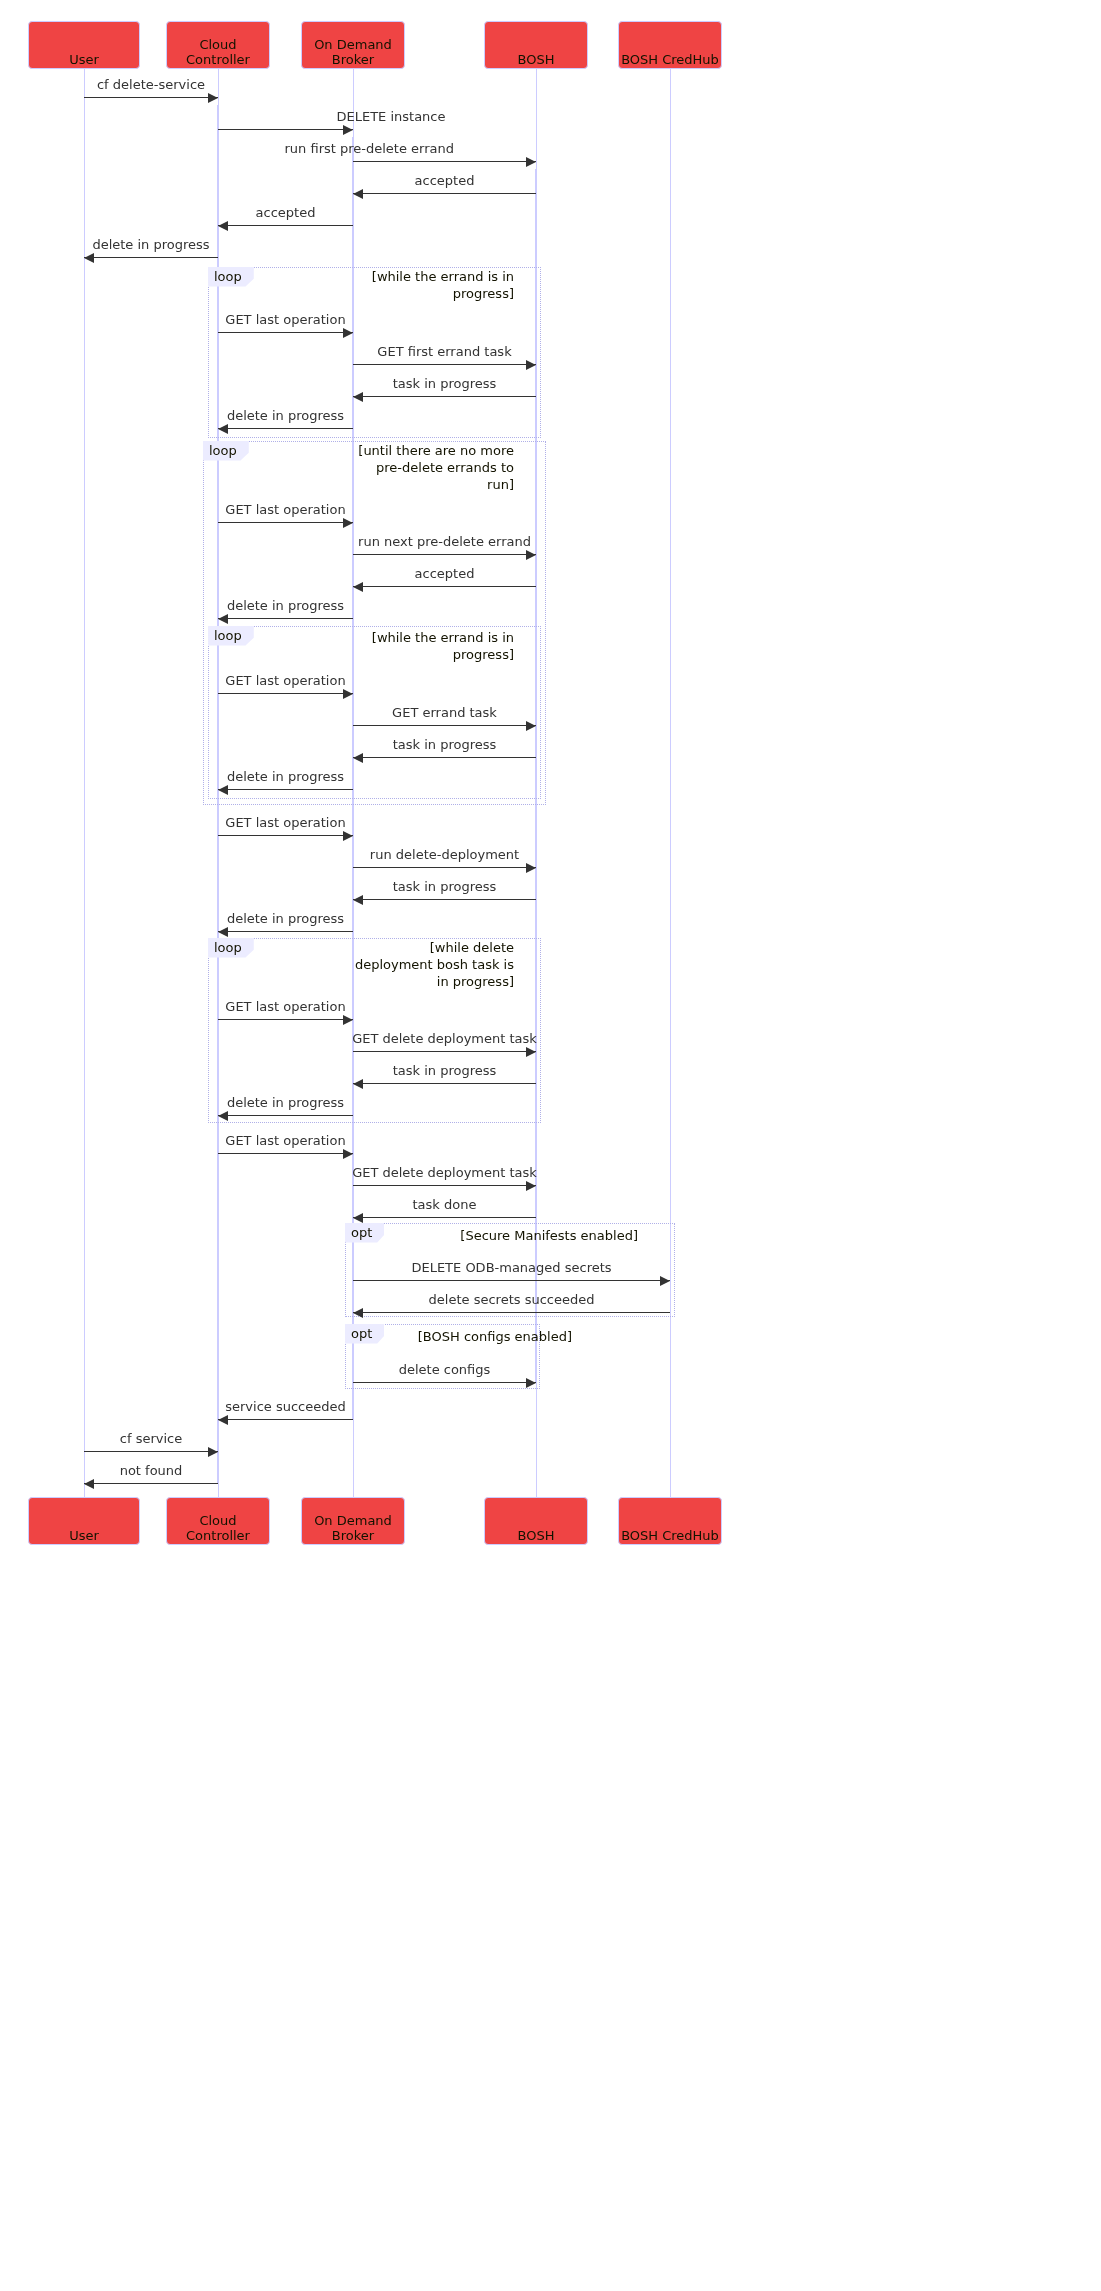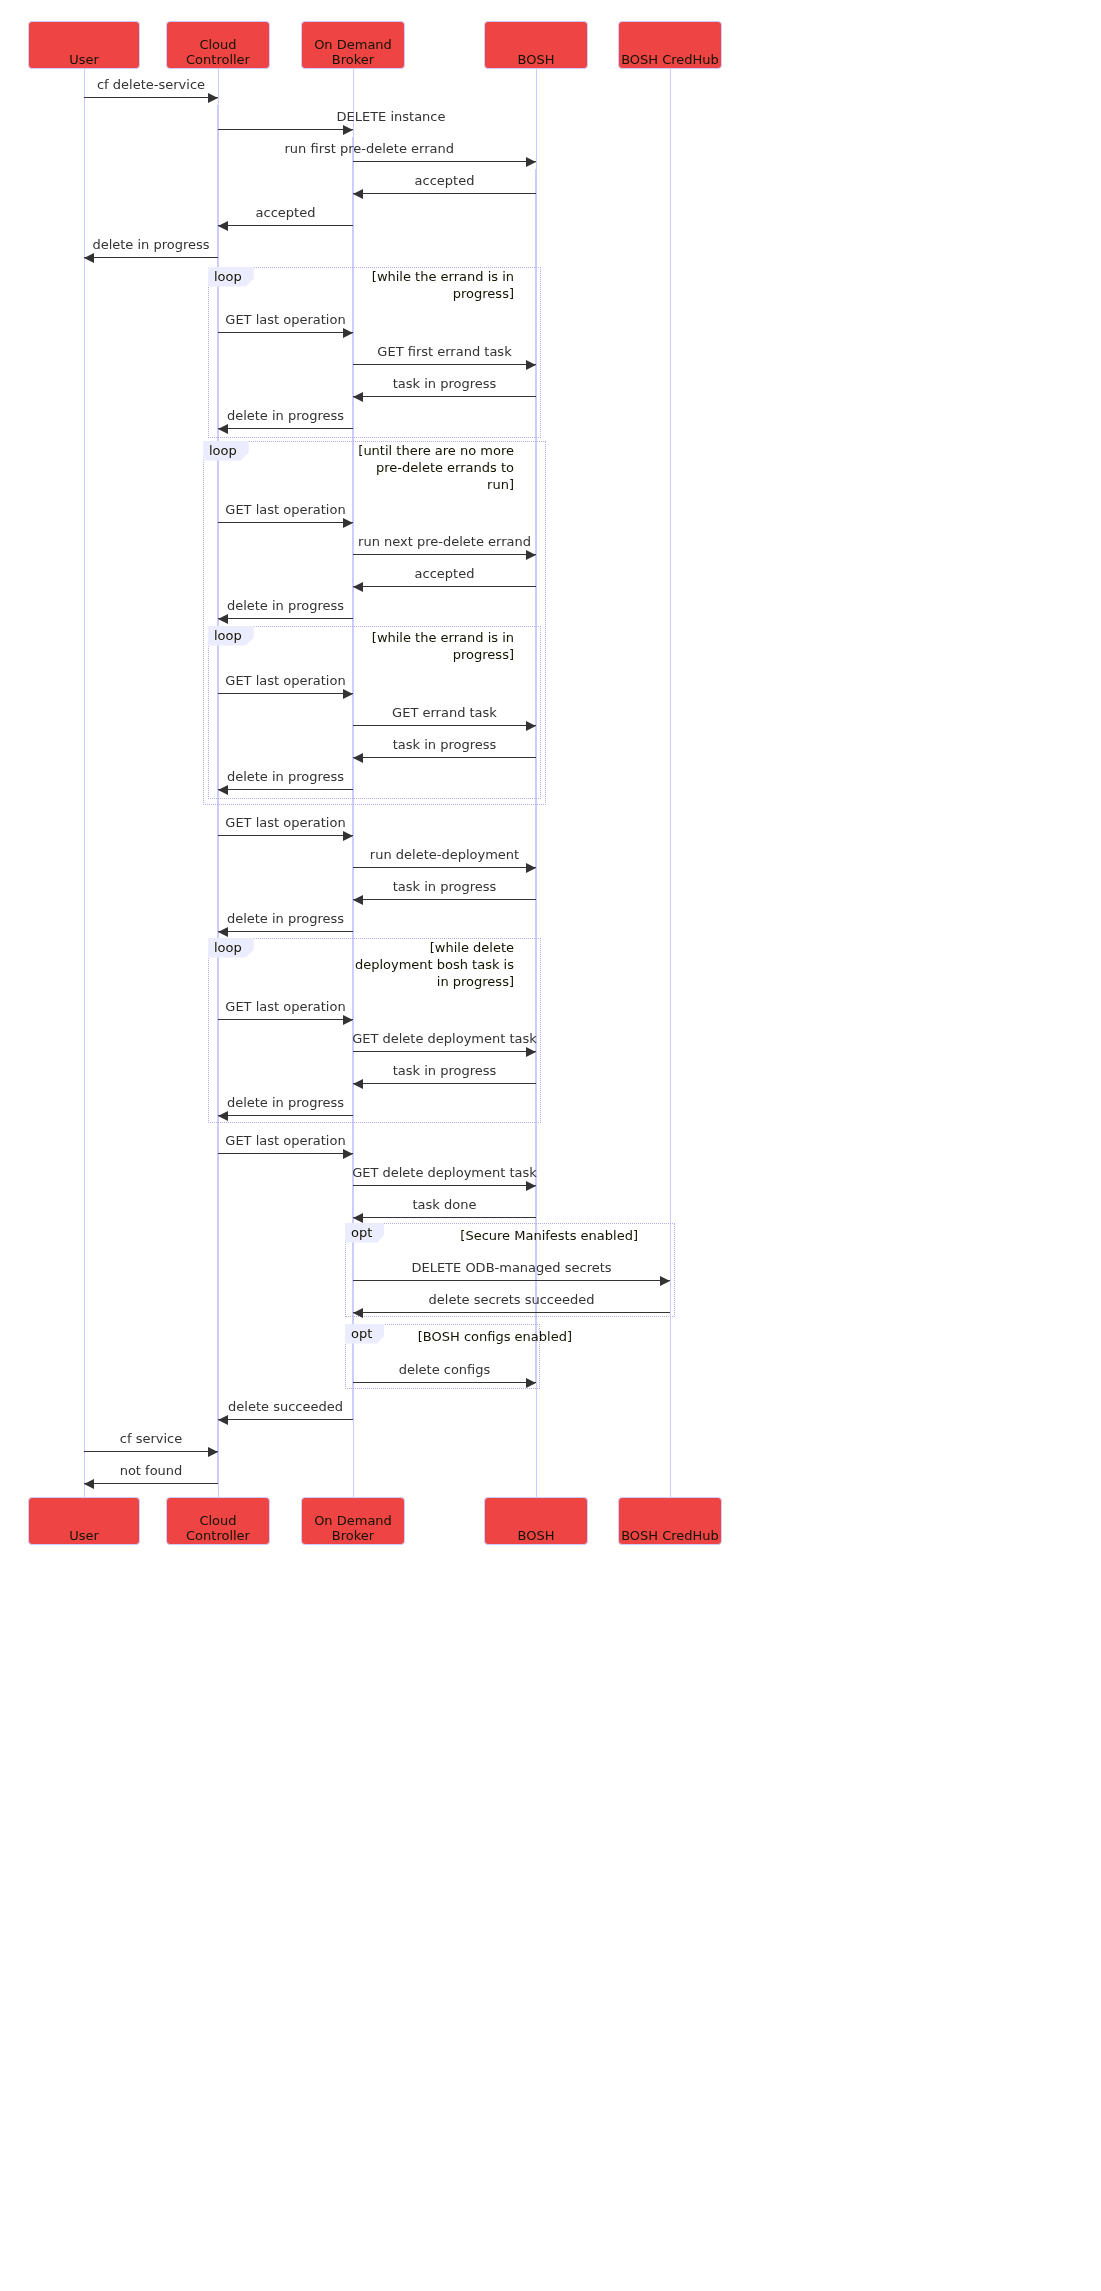--- a/index.html
+++ b/index.html
@@ -207,21 +207,21 @@
     <div class="arrowhead right" style="top: 1276px; left: 660px;"></div>
     <div class="msg-label" style="left: 351.5px; width: 320px; text-align: center; top: 1260px;">DELETE ODB-managed secrets</div>
     <div class="msg solid" style="left: 353px; top: 1312px; width: 317px;"></div>
     <div class="arrowhead left" style="top: 1308px; left: 353px;"></div>
     <div class="msg-label" style="left: 351.5px; width: 320px; text-align: center; top: 1292px;">delete secrets succeeded</div>
     <div class="msg solid" style="left: 353px; top: 1382px; width: 183px;"></div>
     <div class="arrowhead right" style="top: 1378px; left: 526px;"></div>
     <div class="msg-label" style="left: 284.5px; width: 320px; text-align: center; top: 1362px;">delete configs</div>
     <div class="msg solid" style="left: 218px; top: 1419px; width: 135px;"></div>
     <div class="arrowhead left" style="top: 1415px; left: 218px;"></div>
-    <div class="msg-label" style="left: 125.5px; width: 320px; text-align: center; top: 1399px;">delete succeeded</div>
+    <div class="msg-label" style="left: 125.5px; width: 320px; text-align: center; top: 1399px;">service succeeded</div>
     <div class="msg solid" style="left: 84px; top: 1451px; width: 134px;"></div>
     <div class="arrowhead right" style="top: 1447px; left: 208px;"></div>
     <div class="msg-label" style="left: -9px; width: 320px; text-align: center; top: 1431px;">cf service</div>
     <div class="msg solid" style="left: 84px; top: 1483px; width: 134px;"></div>
     <div class="arrowhead left" style="top: 1479px; left: 84px;"></div>
     <div class="msg-label" style="left: -9px; width: 320px; text-align: center; top: 1463px;">not found</div>
     <div class="actor-box" style="left: 28px; top: 21px; width: 112px; height: 48px;">
       <span>User</span>
     </div>
     <div class="actor-box" style="left: 28px; top: 1497px; width: 112px; height: 48px;">

